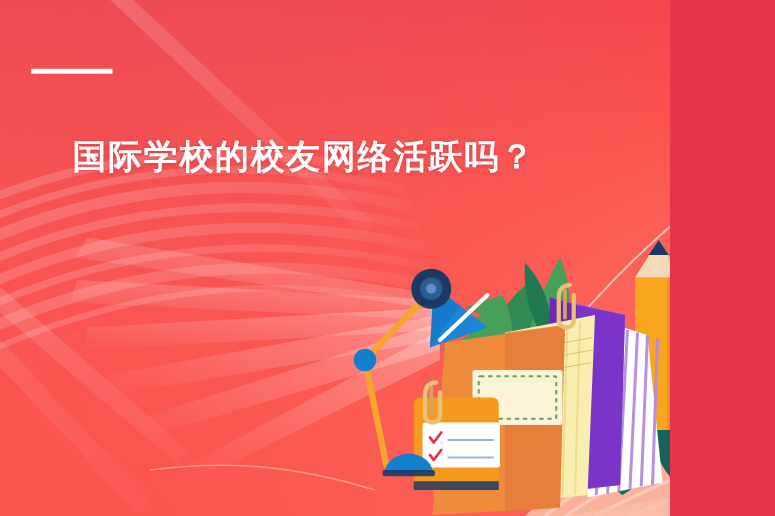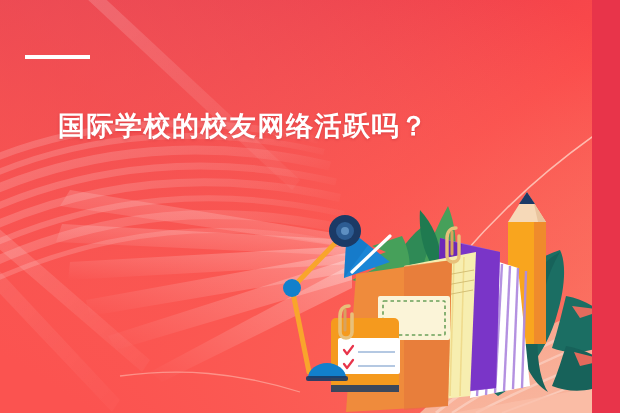--- a/index.html
+++ b/index.html
@@ -4,21 +4,21 @@
 <style>
   * { margin:0; padding:0; box-sizing:border-box; }
   html, body {
     width:620px; height:413px;
     background:#e8344a;
     font-family:"DejaVu Sans","Liberation Sans",sans-serif;
     overflow:hidden;
   }
   #banner {
     position:relative;
-    width:592px; height:413px;
+    width:536px; height:413px;
     overflow:hidden;
   }
   #banner svg.layer {
     position:absolute; top:0; left:0;
     width:620px; height:413px;
     display:block;
   }
   #accent-rule {
     position:absolute;
     left:25px; top:55px;

